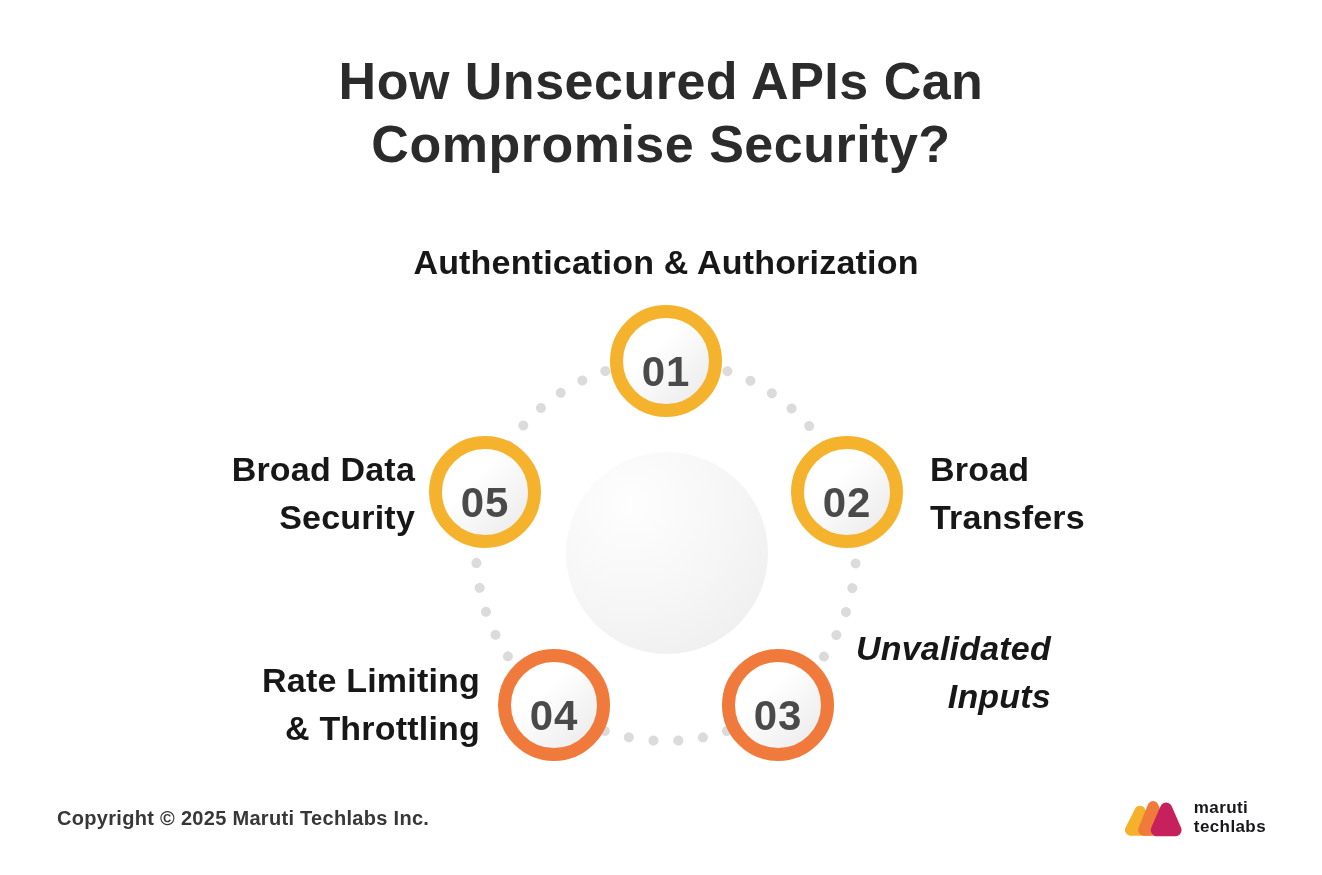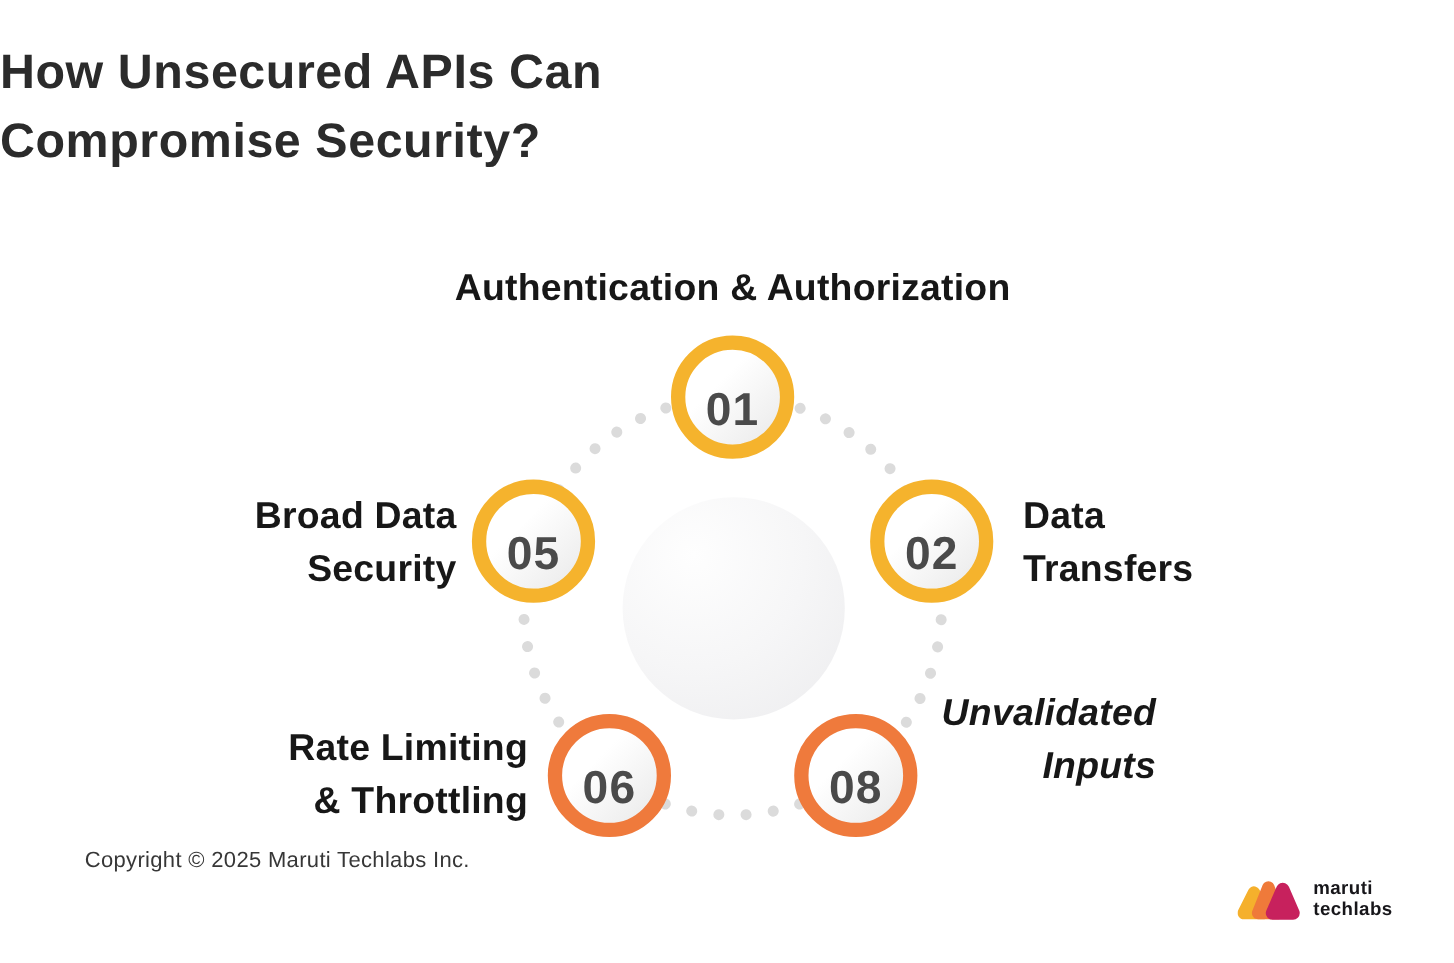--- a/index.html
+++ b/index.html
@@ -10,25 +10,25 @@
     position: relative;
     width: 1322px;
     height: 875px;
     background: #ffffff;
     overflow: hidden;
   }
 
   
   .title {
     position: absolute;
-    top: 34px;
+    top: 50px;
     left: 0;
     width: 100%;
-    text-align: left;
-    font-size: 44px;
+    text-align: center;
+    font-size: 52px;
     line-height: 63px;
     font-weight: 700;
     color: #2b2b2b;
     letter-spacing: 0.5px;
   }
   .title-line { display: block; }
 
   
   .diagram { position: absolute; inset: 0; }
 
@@ -91,26 +91,25 @@
   .label-1 { left: 666px; top: 240px; transform: translateX(-50%); text-align: left; white-space: nowrap; line-height: 44px; }
   .label-2 { left: 930px;  top: 445px; text-align: left; }
   .label-3 { left: 856px;  top: 624px; text-align: right; font-style: italic; }
   .label-4 { right: 842px; top: 656px; text-align: right; }
   .label-5 { right: 907px; top: 445px; text-align: right; }
 
   
   .copyright {
     position: absolute;
     left: 57px;
-    top: 771px;
+    top: 807px;
     font-size: 20px;
-    font-weight: 400;
+    font-weight: 700;
     color: #373737;
     letter-spacing: 0.3px;
-    margin-left: 20px;
   }
 
   .logo {
     position: absolute;
     right: 56px;
     top: 796px;
     display: flex;
     align-items: center;
     gap: 11px;
   }
@@ -142,34 +141,34 @@
 
     <div class="center-blob"></div>
 
     <div class="step-circle pos-1 ring-yellow">
       <span class="num">01</span>
     </div>
     <div class="step-circle pos-2 ring-yellow">
       <span class="num">02</span>
     </div>
     <div class="step-circle pos-3 ring-orange">
-      <span class="num">08</span>
+      <span class="num">03</span>
     </div>
     <div class="step-circle pos-4 ring-orange">
-      <span class="num">06</span>
+      <span class="num">04</span>
     </div>
     <div class="step-circle pos-5 ring-yellow">
       <span class="num">05</span>
     </div>
 
     <div class="step-label label-1">
       <span>Authentication &amp; Authorization</span>
     </div>
     <div class="step-label label-2">
-      <span>Data</span>
+      <span>Broad</span>
       <span>Transfers</span>
     </div>
     <div class="step-label label-3">
       <span>Unvalidated</span>
       <span>Inputs</span>
     </div>
     <div class="step-label label-4">
       <span>Rate Limiting</span>
       <span>&amp; Throttling</span>
     </div>

